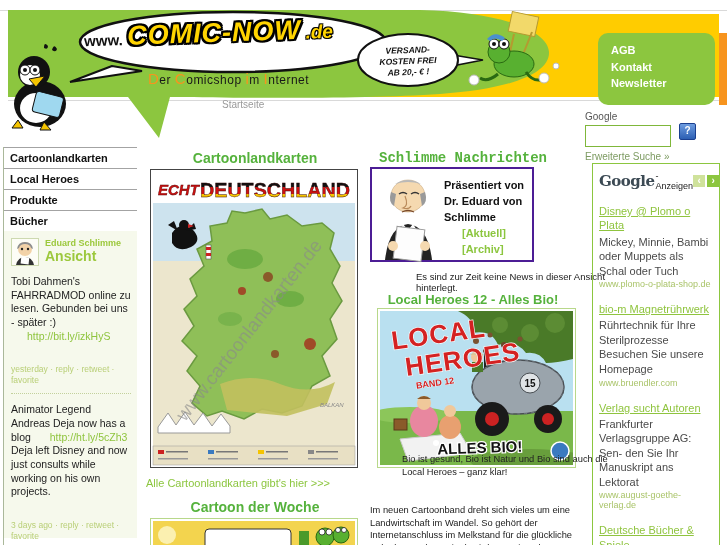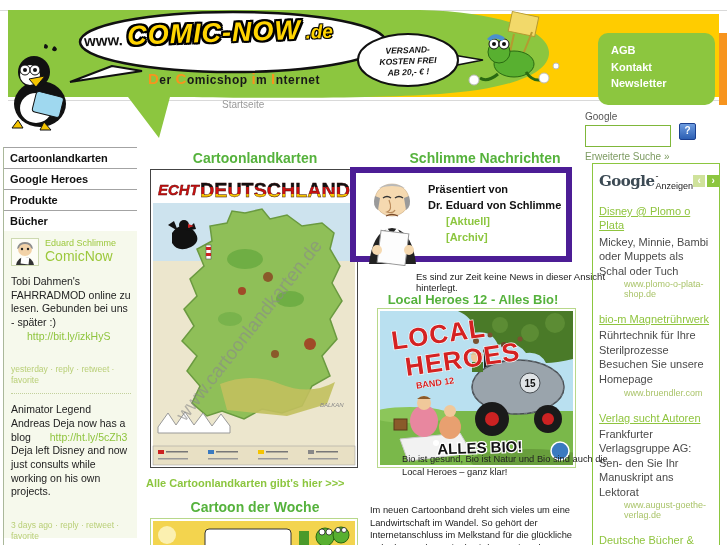--- a/index.html
+++ b/index.html
@@ -10,61 +10,61 @@
   
   .hairline-top{left:0;top:10px;width:727px;height:1px;background:#d9d9d9;}
   .hairline-bottom{left:8px;top:100px;width:712px;height:1px;background:#d9d9d9;}
   .header-art{left:0;top:0;}
   .logo{left:84px;top:18px;transform:rotate(-2deg);white-space:nowrap;cursor:pointer;}
   .logo-www{font-size:15px;font-weight:bold;color:#111;}
   .logo-name{font-size:27px;font-weight:bold;letter-spacing:1px;color:#ffd400;font-style:italic;
      text-shadow:-2px -2px 0 #000,2px -2px 0 #000,-2px 2px 0 #000,2px 2px 0 #000,0 -2px 0 #000,0 2px 0 #000,-2px 0 0 #000,2px 0 0 #000;}
   .logo-de{font-size:19px;font-weight:bold;font-style:italic;color:#ffd400;
      text-shadow:-1px -1px 0 #000,1px -1px 0 #000,-1px 1px 0 #000,1px 1px 0 #000;}
-  .tagline{left:148px;top:70px;font-weight:bold;font-size:12px;letter-spacing:.5px;white-space:nowrap;}
+  .tagline{left:148px;top:70px;font-weight:normal;font-size:12px;letter-spacing:.5px;white-space:nowrap;}
   .tagline .cap{color:#f7941e;font-size:15px;}
   .tagline .lo{color:#181818;}
   .shipping-text{left:362px;top:45px;width:92px;text-align:center;font-size:8.5px;font-weight:bold;
      font-style:italic;line-height:1.3;transform:rotate(-2deg);color:#111;}
   .agb-box{left:598px;top:33px;width:117px;height:72px;background:#8cc63f;border-radius:10px;
      padding:9px 0 0 13px;box-sizing:border-box;}
   .agb-box a{display:block;color:#fff;font-weight:bold;font-size:11px;line-height:1.5;text-decoration:none;cursor:pointer;}
   .breadcrumb{left:222px;top:99px;font-size:10px;color:#9a9a9a;cursor:pointer;}
 
   
   .sidebar{left:3px;top:147px;width:134px;height:398px;border-left:1px solid #aab89a;box-sizing:border-box;}
   .nav-item{height:20px;line-height:20px;padding-left:6px;font-size:11px;font-weight:bold;color:#111;
      border-top:1px solid #a3a3a3;cursor:pointer;}
   .nav-item:last-of-type{border-bottom:1px solid #a3a3a3;}
   .twitter{background:#f6f9ec;padding:7px 6px 0 7px;height:300px;}
-  .tw-head{overflow:hidden;}
+  .tw-head{overflow:hidden;font-weight:bold;}
   .tw-avatar{float:left;width:26px;height:26px;background:#fff;border:1px solid #cdd9b0;}
   .tw-names{margin-left:34px;}
   .tw-author{font-size:9px;color:#9cc83c;}
   .tw-account{font-size:14px;color:#9cc83c;}
   .tw-post{margin-top:9px;padding-bottom:7px;border-bottom:1px dotted #c3d19c;
      font-size:10.5px;line-height:1.3;color:#222;}
   .tw-post:last-child{border-bottom:none;}
   .tw-post a{color:#8fc43e;text-decoration:none;cursor:pointer;padding-left:16px;}
   .tw-meta{font-size:8.5px;color:#b9cf77;margin-top:21px;}
 
   
   .col-heading{font-size:14px;font-weight:bold;color:#55b23c;text-align:center;}
   .body-copy{font-size:9.3px;line-height:1.35;color:#222;}
 
   
   .c1-h1{left:145px;top:150px;width:220px;}
   .map-wrap{left:150px;top:169px;width:208px;height:299px;cursor:pointer;}
-  .all-link{left:146px;top:477px;width:226px;font-size:11px;font-weight:bold;color:#8cc63f;text-decoration:none;cursor:pointer;}
+  .all-link{left:146px;top:477px;width:226px;font-size:11px;font-weight:normal;color:#8cc63f;text-decoration:none;cursor:pointer;}
   .c1-h2{left:145px;top:499px;width:220px;}
   .cdw-wrap{left:150px;top:518px;width:208px;height:90px;border:1px solid #b8d88a;background:#fff;padding:2px;box-sizing:border-box;cursor:pointer;}
 
   
-  .c2-h1{left:382px;top:150px;width:206px;}
-  .presenter-box{left:350px;top:167px;width:222px;height:95px;border:6px solid #4c1d95;box-sizing:border-box;background:#fff;}
+  .c2-h1{left:360px;top:150px;width:206px;font-family:Liberation Mono, monospace;}
+  .presenter-box{left:370px;top:167px;width:164px;height:95px;border:2px solid #4c1d95;box-sizing:border-box;background:#fff;}
   .presenter-text{position:absolute;left:72px;top:9px;font-size:11px;line-height:1.45;}
   .presenter-text .b{font-weight:bold;color:#111;}
   .presenter-text a{display:block;color:#8cc63f;font-weight:bold;text-decoration:none;cursor:pointer;padding-left:18px;}
   .no-news{left:370px;top:271px;width:212px;font-size:9.5px;color:#222;margin-left:46px;}
   .c2-h2{left:370px;top:292px;width:206px;font-size:13px;}
   .cover-wrap{left:377px;top:308px;width:199px;height:160px;border:1px solid #b8d88a;background:#fff;padding:2px;box-sizing:border-box;cursor:pointer;}
   .c2-p1{left:370px;top:453px;width:212px;margin-left:32px;}
   .c2-p2{left:370px;top:504px;width:212px;}
 
   
@@ -77,21 +77,21 @@
   .ads-head{display:flex;align-items:center;}
   .ads-brand{font-family:"DejaVu Serif",serif;font-weight:bold;font-size:15px;color:#3c4a54;letter-spacing:-.5px;}
   .ads-brand-suffix{font-size:9px;color:#222;margin-left:1px;}
   .ads-arrows{margin-left:auto;display:flex;gap:2px;}
   .ads-arrow{width:12px;height:12px;color:#fff;font-size:10px;font-weight:bold;text-align:center;line-height:12px;cursor:pointer;}
   .ads-arrow.prev{background:#cfe29b;}
   .ads-arrow.next{background:#8cc63f;}
   .ad{margin-top:13px;}
   .ad-title{display:block;font-size:11px;font-weight:normal;color:#8fc43e;text-decoration:underline;line-height:1.3;cursor:pointer;}
   .ad-body{font-size:11px;color:#4a4a4a;line-height:1.32;margin-top:2px;}
-  .ad-url{font-size:9px;color:#aac46a;margin-top:1px;margin-left:25px;}
+  .ad-url{font-size:9px;color:#aac46a;margin-top:1px;}
 </style>
 </head>
 <body>
 
 <div class="page">
 
   <div class="abs hairline-top"></div>
   <div class="abs hairline-bottom"></div>
 
   <svg class="abs header-art" width="727" height="142" viewBox="0 0 727 142">
@@ -156,38 +156,38 @@
   </div>
   <div class="abs agb-box">
     <a>AGB</a>
     <a>Kontakt</a>
     <a>Newsletter</a>
   </div>
   <div class="abs breadcrumb">Startseite</div>
 
   <div class="abs sidebar">
     <div class="nav-item">Cartoonlandkarten</div>
-    <div class="nav-item">Google Heroes</div>
+    <div class="nav-item">Local Heroes</div>
     <div class="nav-item">Produkte</div>
     <div class="nav-item">Bücher</div>
 
     <div class="twitter">
       <div class="tw-head">
         <svg class="tw-avatar" viewBox="0 0 26 26">
           <rect width="26" height="26" fill="#fdfdf6"></rect>
           <ellipse cx="13" cy="10" rx="7" ry="7" fill="#f2d2a8"></ellipse>
           <path d="M5,10 q1,-7 8,-7 q7,0 8,7 l-2,-1 q-1,-4 -6,-4 q-5,0 -6,4 Z" fill="#8d8d8d"></path>
           <circle cx="10" cy="10" r="1.2" fill="#222"></circle>
             <circle cx="16" cy="10" r="1.2" fill="#222"></circle>
           <path d="M4,26 q2,-8 9,-8 q7,0 9,8 Z" fill="#333"></path>
           <rect x="9" y="18" width="8" height="7" fill="#fff" transform="rotate(6 13 21)"></rect>
         </svg>
         <div class="tw-names">
           <div class="tw-author">Eduard Schlimme</div>
-          <div class="tw-account">ComicNow</div>
+          <div class="tw-account">Ansicht</div>
         </div>
       </div>
 
       <div class="tw-post">
         <span>Tobi Dahmen's FAHRRADMOD online zu lesen. Gebunden bei uns - später :) </span><a>http://bit.ly/izkHyS</a><span></span>
         <div class="tw-meta">yesterday · reply · retweet · favorite</div>
       </div>
       <div class="tw-post">
         <span>Animator Legend Andreas Deja now has a blog </span><a>http://ht.ly/5cZh3</a><span> Deja left Disney and now just consults while working on his own projects.</span>
         <div class="tw-meta">3 days ago · reply · retweet · favorite</div>

